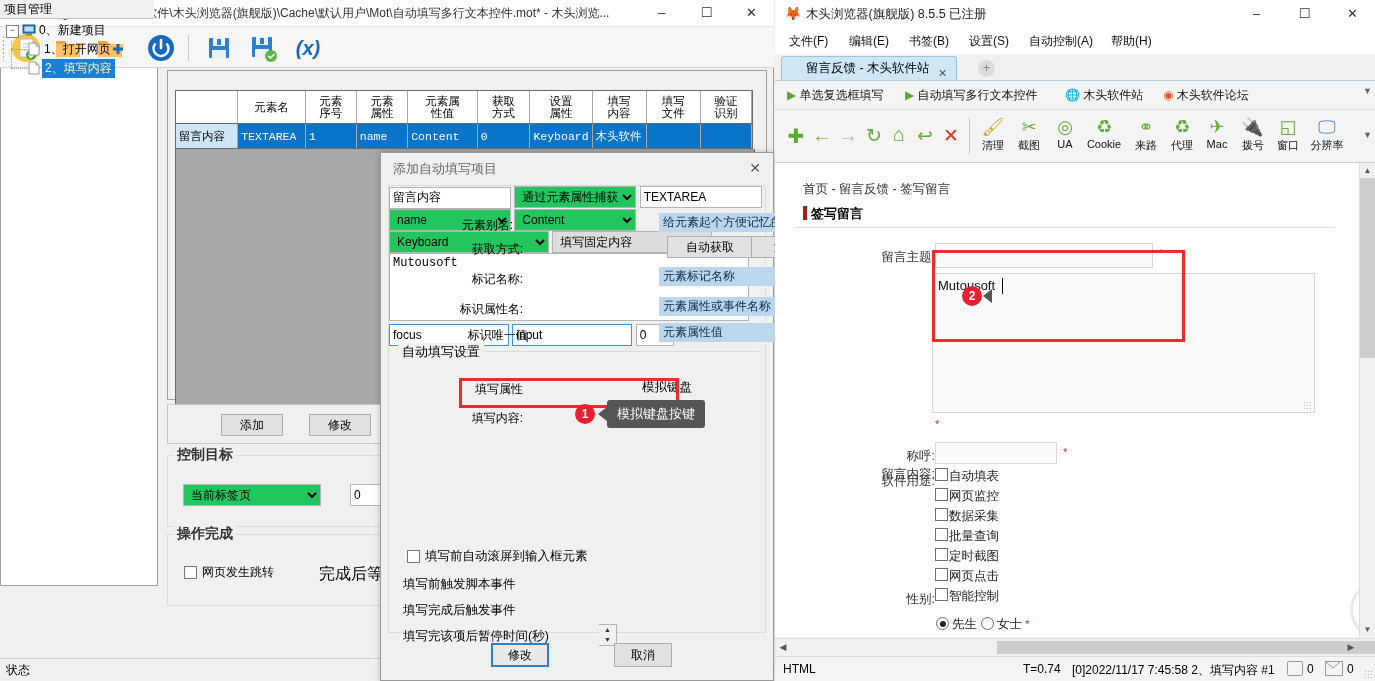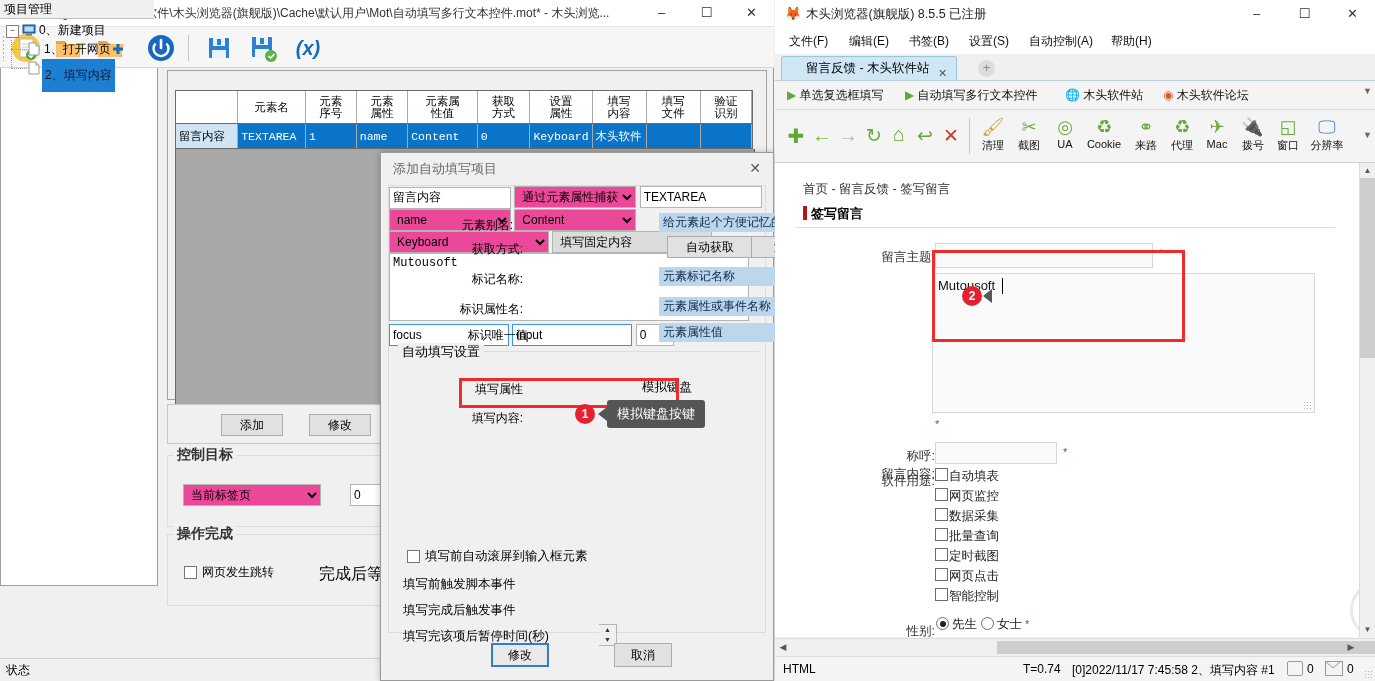--- a/index.html
+++ b/index.html
@@ -33,21 +33,21 @@
 
   #proj-panel{left:4px;top:70px;width:156px;height:584px;background:#ffffff;border:1px solid #a0a0a0;}
   .proj-header{position:absolute;left:0;top:0;width:154px;height:19px;background:#f0f0f0;
     border-bottom:1px solid #c0c0c0;font-size:12px;line-height:19px;padding-left:4px;box-sizing:border-box;}
   .tree{position:absolute;left:0;top:21px;width:154px;font-size:12px;}
   .tree-row{position:relative;height:19px;line-height:19px;white-space:nowrap;}
   .tree-exp{position:absolute;left:6px;top:4px;width:11px;height:11px;border:1px solid #808080;
     background:#fff;font-size:9px;line-height:9px;text-align:center;color:#444;}
   .tree-ico{position:absolute;width:14px;height:14px;top:2px;}
   .tree-lbl{position:absolute;top:0;white-space:nowrap;}
-  .tree-lbl.sel{background:#1d7fd4;color:#0f172a;padding:7px 3px;}
+  .tree-lbl.sel{background:#1d7fd4;color:#fef9c3;padding:0 3px;}
   .dotline{position:absolute;border-left:1px dotted #9a9a9a;}
   .dothorz{position:absolute;border-top:1px dotted #9a9a9a;}
 
   
   #grid-wrap{position:absolute;left:167px;top:70px;width:600px;height:330px;background:#f0f0f0;
     border:1px solid #a0a0a0;box-sizing:border-box;}
   #grid{position:absolute;left:7px;top:19px;width:578px;height:59px;border:1px solid #6a6a6a;
     box-sizing:border-box;background:#fff;}
   table.gr{border-collapse:collapse;font-size:11px;table-layout:fixed;}
   table.gr th{background:#fff;border-right:1px solid #a9a9a9;border-bottom:1px solid #6a6a6a;
@@ -67,21 +67,21 @@
 
   
   #btnbar{position:absolute;left:167px;top:404px;width:600px;height:40px;border:1px solid #c8c8c8;
     box-sizing:border-box;background:#f0f0f0;}
   .wbtn{position:absolute;background:#e1e1e1;border:1px solid #adadad;font-size:12px;
     text-align:center;cursor:default;color:#000;box-sizing:border-box;}
 
   #grp-target{left:167px;top:455px;width:600px;height:72px;}
   #grp-done{left:167px;top:534px;width:600px;height:72px;}
   .ctl{position:absolute;box-sizing:border-box;}
-  select.w{background:#ec4899;border:1px solid #b4b4b4;font-size:12px;height:22px;
+  select.w{background:#22c55e;border:1px solid #b4b4b4;font-size:12px;height:22px;
     font-family:"Liberation Sans",sans-serif;padding-left:3px;color:#000;}
   input.w{background:#fff;border:1px solid #b4b4b4;font-size:12px;height:22px;box-sizing:border-box;
     font-family:"Liberation Sans",sans-serif;padding-left:3px;color:#000;}
   .cbx{position:absolute;width:13px;height:13px;border:1px solid #767676;background:#fff;box-sizing:border-box;}
   .lw-status{position:absolute;left:0;top:658px;width:774px;height:23px;background:#f0f0f0;
     border-top:1px solid #d0d0d0;font-size:12px;line-height:23px;padding-left:6px;box-sizing:border-box;}
 
   
   #dialog{position:absolute;left:380px;top:152px;width:394px;height:529px;background:#f0f0f0;
     border:1px solid #9a9a9a;box-sizing:border-box;box-shadow:0 0 6px rgba(0,0,0,.25);}
@@ -573,21 +573,21 @@
       <div class="wcbxlbl" style="left:174px;top:345px">数据采集</div>
       <div class="wcbx" style="left:160px;top:365px"></div>
       <div class="wcbxlbl" style="left:174px;top:365px">批量查询</div>
       <div class="wcbx" style="left:160px;top:385px"></div>
       <div class="wcbxlbl" style="left:174px;top:385px">定时截图</div>
       <div class="wcbx" style="left:160px;top:405px"></div>
       <div class="wcbxlbl" style="left:174px;top:405px">网页点击</div>
       <div class="wcbx" style="left:160px;top:425px"></div>
       <div class="wcbxlbl" style="left:174px;top:425px">智能控制</div>
 
-      <div class="flabel" style="left:70px;top:460px;width:90px">性别:</div>
+      <div class="flabel" style="left:70px;top:428px;width:90px">性别:</div>
       <div class="radio on" style="left:161px;top:454px"></div>
       <div class="wcbxlbl" style="left:177px;top:453px">先生</div>
       <div class="radio" style="left:206px;top:454px"></div>
       <div class="wcbxlbl" style="left:222px;top:453px">女士</div>
       <div class="star" style="left:250px;top:455px">*</div>
 
       <div class="wm">
         <div class="wmcircle"></div>
 
       </div>

